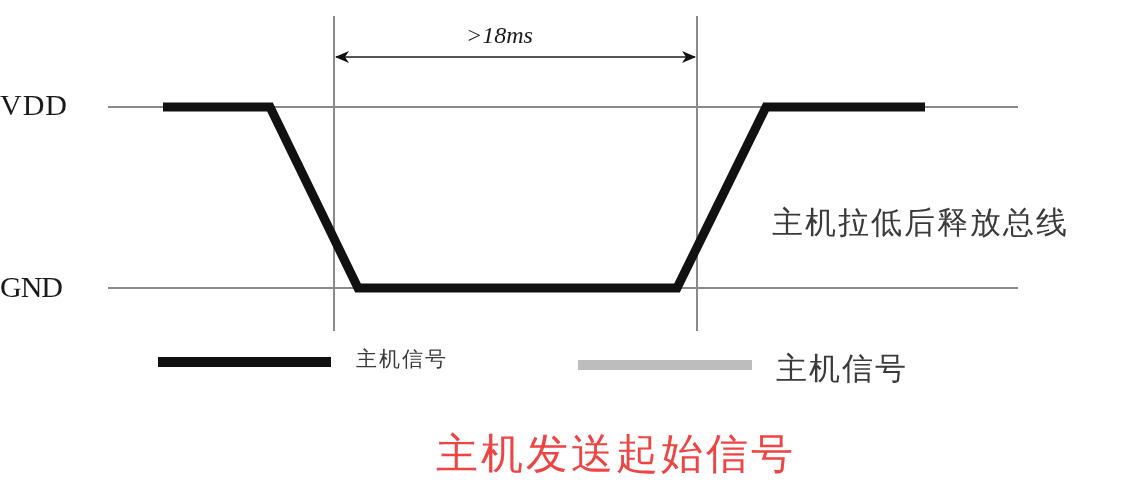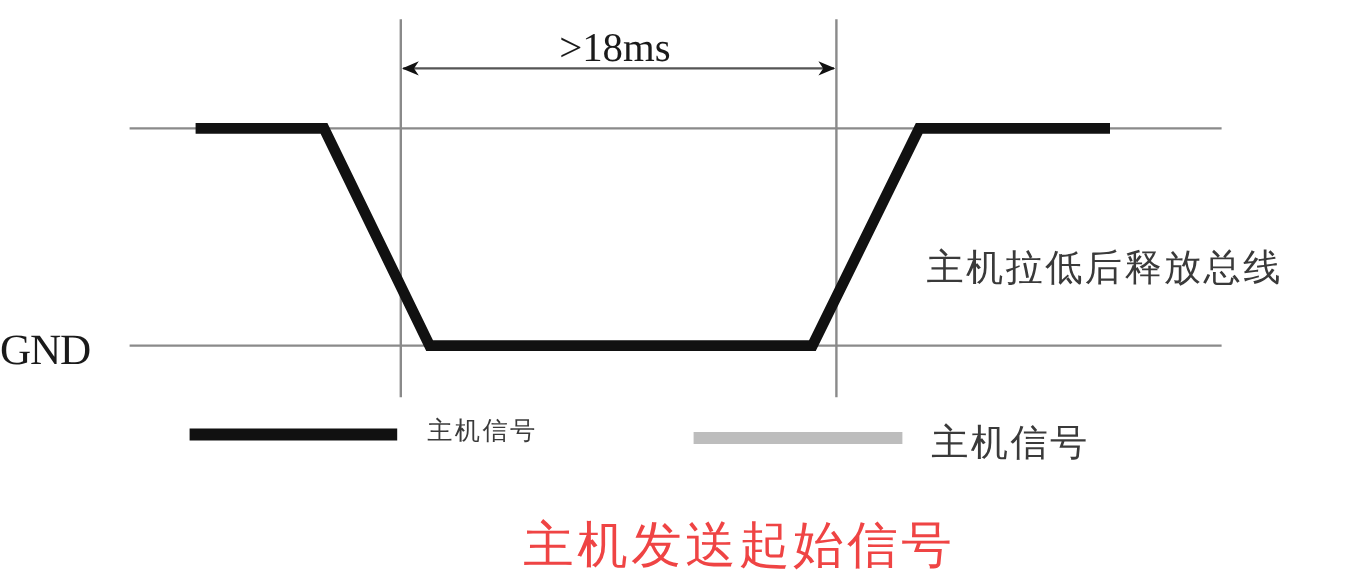--- a/index.html
+++ b/index.html
@@ -2,22 +2,22 @@
 <html><head>
   <meta charset="utf-8">
   <style>
     html, body { margin: 0; padding: 0; background: #ffffff; }
     #root { position: relative; width: 1128px; height: 489px; overflow: hidden; background: #ffffff; }
     svg { position: absolute; left: 0; top: 0; }
     .lbl { position: absolute; white-space: nowrap; color: #1a1a1a; }
     .serif { font-family: "Liberation Serif", "DejaVu Serif", serif; }
     .cjk { font-family: Liberation Sans, sans-serif; }
     #vdd { left: 0; top: 88px; font-size: 30px; letter-spacing: 1px; }
-    #gnd { left: 0; top: 270px; font-size: 36px; letter-spacing: -1px; }
-    #dur { left: 466px; top: 22px; font-size: 34px; }
+    #gnd { left: 0; top: 270px; font-size: 30px; letter-spacing: -1px; }
+    #dur { left: 466px; top: 22px; font-size: 24px; font-style: italic; }
     #note { left: 772px; top: 202px; font-size: 31px; color: #3a3a3a; letter-spacing: 2px; }
     #leg1 { left: 356px; top: 345px; font-size: 21px; color: #3a3a3a; letter-spacing: 2px; }
     #leg2 { left: 776px; top: 348px; font-size: 31px; color: #3a3a3a; letter-spacing: 2px; }
     #caption { left: 436px; top: 426px; font-size: 42px; color: #ef4444; letter-spacing: 3px; }
   </style>
 </head>
 <body>
 
 <div id="root">
   <svg width="1128" height="489" viewBox="0 0 1128 489">
@@ -36,19 +36,20 @@
     <line x1="697" y1="16" x2="697" y2="331" stroke="#8a8a8a" stroke-width="2"></line>
 
     <line x1="336" y1="57" x2="695" y2="57" stroke="#555" stroke-width="2" marker-start="url(#arrowL)" marker-end="url(#arrowR)"></line>
 
     <polyline points="163,107 270,107 358,288 677,288 766,107 925,107" fill="none" stroke="#111111" stroke-width="9" stroke-linejoin="miter" stroke-linecap="butt"></polyline>
 
     <line x1="158" y1="362" x2="331" y2="362" stroke="#111111" stroke-width="10"></line>
     <line x1="578" y1="365" x2="752" y2="365" stroke="#bdbdbd" stroke-width="10"></line>
   </svg>
 
+  <div id="vdd" class="lbl serif">VDD</div>
   <div id="gnd" class="lbl serif">GND</div>
   <div id="dur" class="lbl serif">&gt;18ms</div>
   <div id="note" class="lbl cjk">主机拉低后释放总线</div>
   <div id="leg1" class="lbl cjk">主机信号</div>
   <div id="leg2" class="lbl cjk">主机信号</div>
   <div id="caption" class="lbl cjk">主机发送起始信号</div>
 </div>
 
 </body></html>

